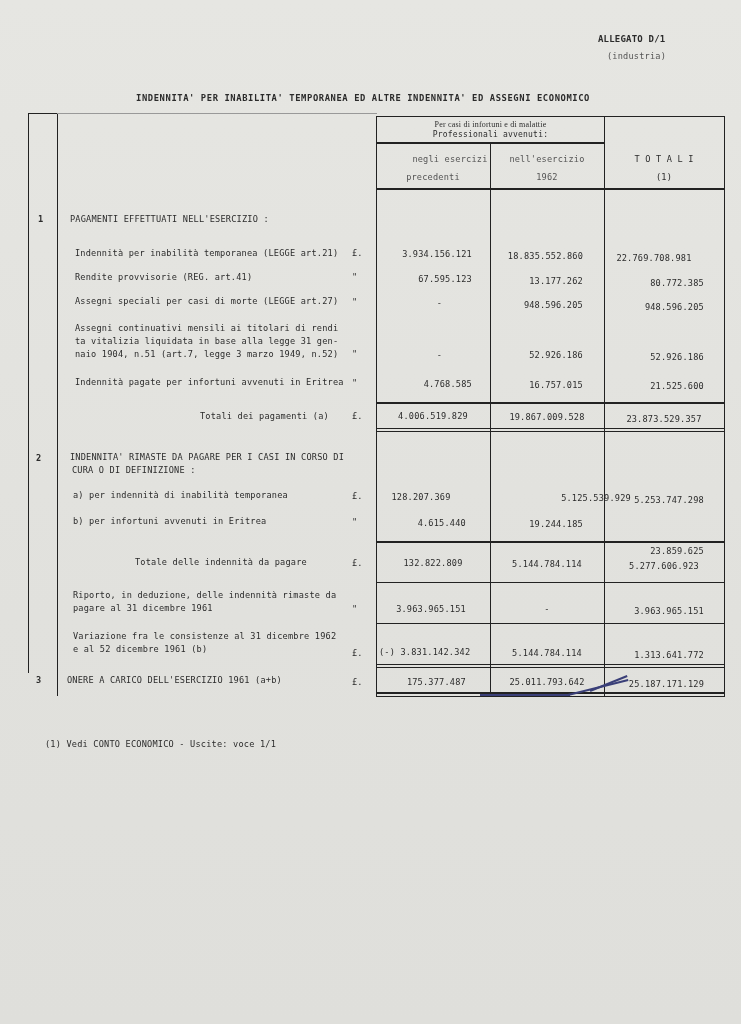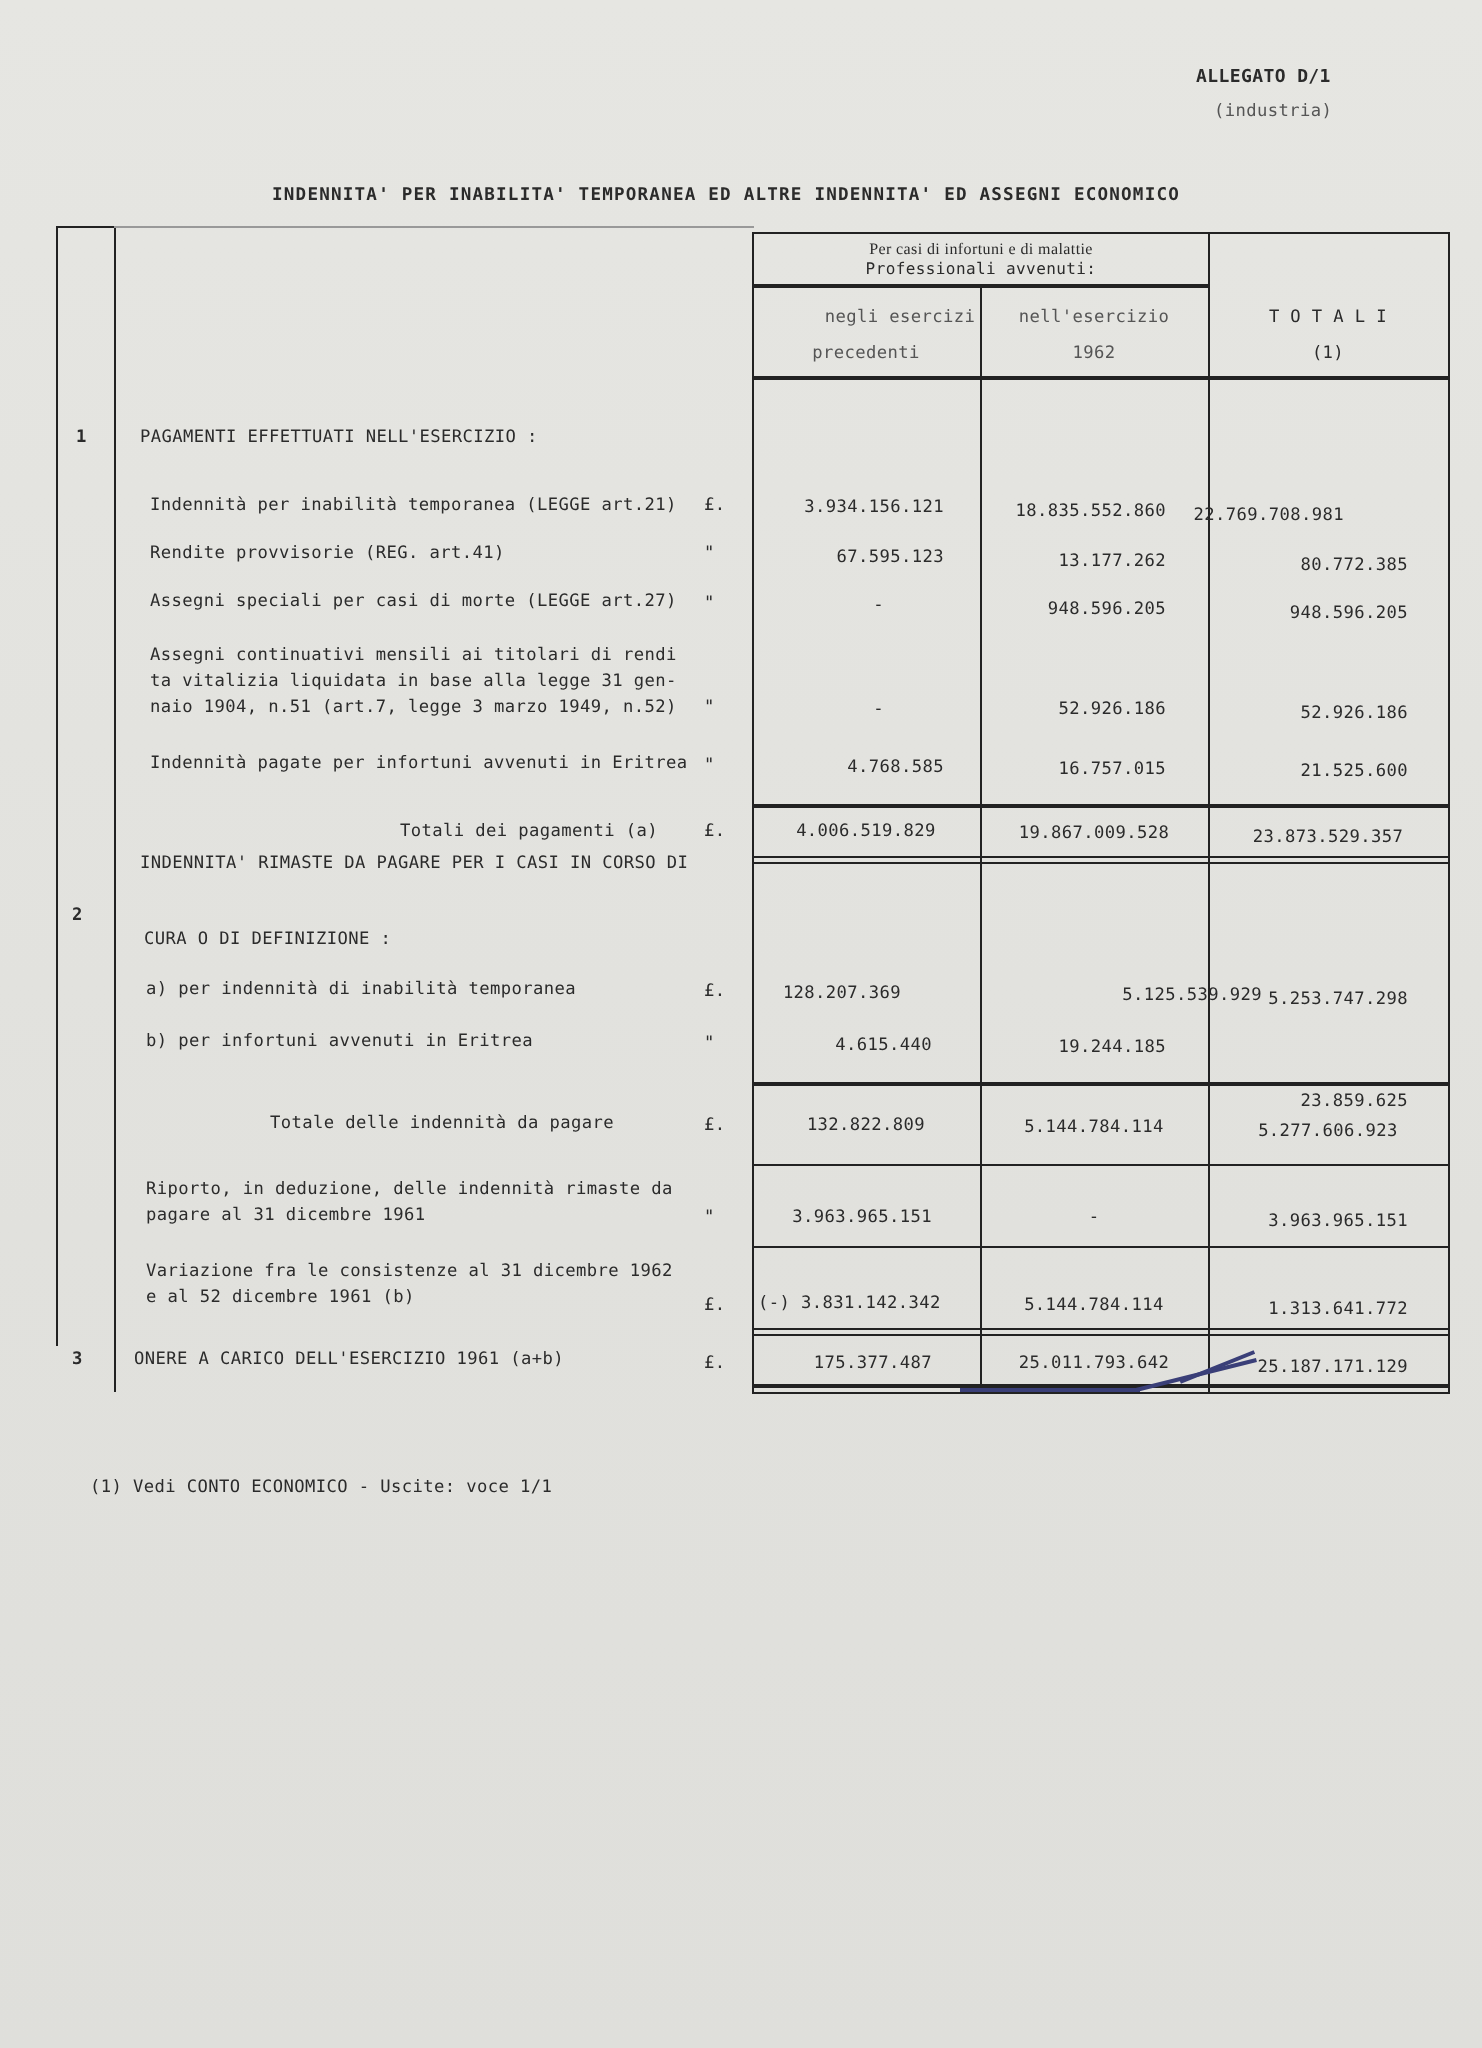--- a/index.html
+++ b/index.html
@@ -84,21 +84,21 @@
 
 <div>
   <div class="t b" style="left:38px;top:214px;">1</div>
   <div class="t" style="left:70px;top:214px;">PAGAMENTI EFFETTUATI NELL'ESERCIZIO :</div>
 
   <div>
     <div class="t" style="left:75px;top:248px;">Indennità per inabilità temporanea (LEGGE art.21)</div>
     <div class="t" style="left:352px;top:248px;">£.</div>
     <div class="t r" style="left:376px;top:249px;width:96px;">3.934.156.121</div>
     <div class="t r" style="left:490px;top:251px;width:93px;">18.835.552.860</div>
-    <div class="t r" style="left:572px;top:253px;width:100px;">22.769.708.981</div>
+    <div class="t r" style="left:604px;top:253px;width:100px;text-align:center;">22.769.708.981</div>
   </div>
   <div>
     <div class="t" style="left:75px;top:272px;">Rendite provvisorie (REG. art.41)</div>
     <div class="t" style="left:352px;top:272px;">"</div>
     <div class="t r" style="left:376px;top:274px;width:96px;">67.595.123</div>
     <div class="t r" style="left:490px;top:276px;width:93px;">13.177.262</div>
     <div class="t r" style="left:604px;top:278px;width:100px;">80.772.385</div>
   </div>
   <div>
     <div class="t" style="left:75px;top:296px;">Assegni speciali per casi di morte (LEGGE art.27)</div>
@@ -127,21 +127,21 @@
     <div class="t" style="left:200px;top:411px;">Totali dei pagamenti (a)</div>
     <div class="t" style="left:352px;top:411px;">£.</div>
     <div class="t c" style="left:376px;top:411px;width:114px;">4.006.519.829</div>
     <div class="t c" style="left:490px;top:412px;width:114px;">19.867.009.528</div>
     <div class="t c" style="left:604px;top:414px;width:120px;">23.873.529.357</div>
   </div>
 </div>
 
 <div>
   <div class="t b" style="left:36px;top:453px;">2</div>
-  <div class="t" style="left:70px;top:427px;text-align:right;">INDENNITA' RIMASTE DA PAGARE PER I CASI IN CORSO DI</div>
+  <div class="t" style="left:70px;top:452px;text-align:right;">INDENNITA' RIMASTE DA PAGARE PER I CASI IN CORSO DI</div>
   <div class="t" style="left:72px;top:465px;">CURA O DI DEFINIZIONE :</div>
 
   <div>
     <div class="t" style="left:73px;top:490px;">a) per indennità di inabilità temporanea</div>
     <div class="t" style="left:352px;top:491px;">£.</div>
     <div class="t r" style="left:376px;top:492px;width:90px;text-align:center;">128.207.369</div>
     <div class="t r" style="left:490px;top:493px;width:93px;margin-left:48px;">5.125.539.929</div>
     <div class="t r" style="left:604px;top:495px;width:100px;">5.253.747.298</div>
   </div>
   <div>

